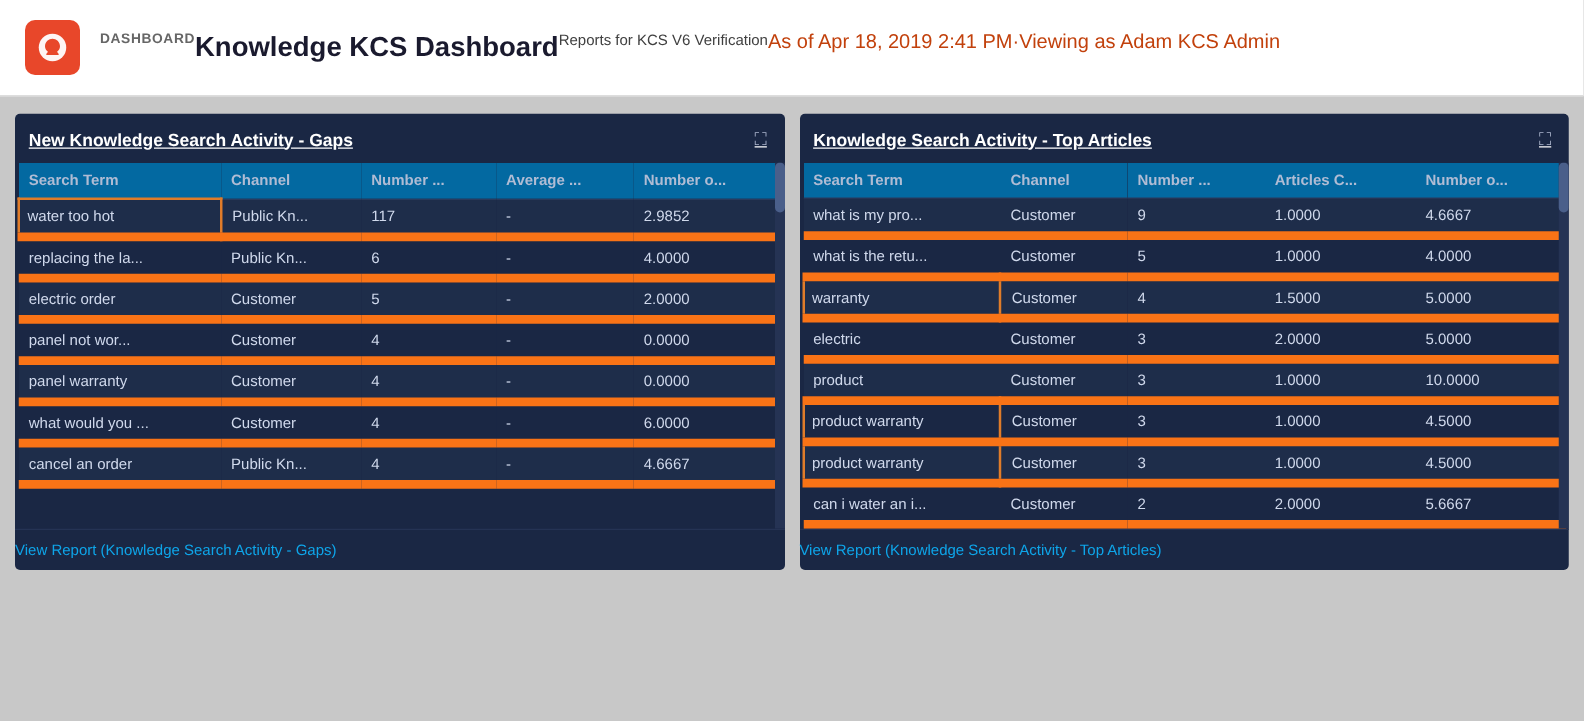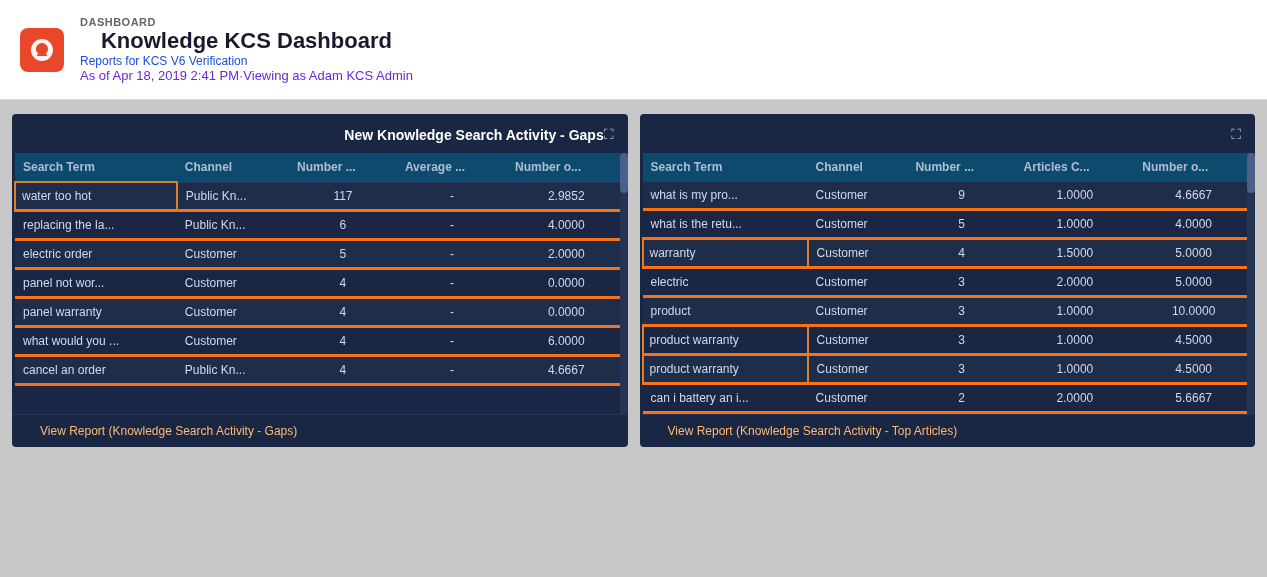--- a/index.html
+++ b/index.html
@@ -28,42 +28,42 @@
       align-items: center;
       justify-content: center;
       flex-shrink: 0;
     }
     .header-logo svg {
       width: 26px;
       height: 26px;
     }
     .header-text {
       display: flex;
-      flex-direction: column;
+      flex-direction: row;
     }
     .header-dashboard-label {
       font-size: 11px;
       color: #666;
       letter-spacing: 0.5px;
       text-transform: uppercase;
       font-weight: bold;
     }
     .header-title {
       font-size: 22px;
       font-weight: bold;
       color: #1a1a2e;
       text-align: center;
     }
     .header-subtitle {
       font-size: 12px;
-      color: #1d4ed8;
+      color: #404040;
     }
     .header-date {
-      font-size: 13px;
-      color: #6d28d9;
+      font-size: 16px;
+      color: #c2410c;
     }
 
     
     .main-content {
       display: flex;
       gap: 12px;
       padding: 14px 12px;
     }
 
     
@@ -72,23 +72,24 @@
       border-radius: 4px;
       flex: 1;
       color: #fff;
       display: flex;
       flex-direction: column;
       min-width: 0;
     }
 
     .panel-header {
       display: flex;
-      justify-content: flex-end;
+      justify-content: space-between;
       align-items: center;
       padding: 12px 14px 10px 11px;
+      text-decoration: underline;
     }
     .panel-title {
       font-size: 14px;
       font-weight: bold;
       color: #ffffff;
     }
     .expand-icon {
       color: #aab4cc;
       font-size: 14px;
       cursor: pointer;
@@ -102,69 +103,69 @@
       padding: 0 2px;
     }
 
     table {
       width: 100%;
       border-collapse: collapse;
       font-size: 12px;
     }
 
     thead tr {
-      background: #0c4a6e;
+      background: #0369a1;
     }
 
     thead th {
       padding: 7px 8px;
       text-align: left;
       color: #b0bcd4;
       font-weight: 600;
       border-bottom: 1px solid #2a3b5e;
       white-space: nowrap;
       overflow: hidden;
       text-overflow: ellipsis;
     }
 
     tbody tr {
-      border-bottom: 3px solid #f97316;
+      border-bottom: 7px solid #f97316;
     }
     tbody tr:nth-child(odd) {
       background: #1e2d4a;
     }
     tbody tr:nth-child(even) {
       background: #1a2744;
     }
 
     tbody td {
       padding: 6px 8px;
       color: #d0d9ec;
       white-space: nowrap;
       overflow: hidden;
       text-overflow: ellipsis;
       max-width: 120px;
     }
 
     td.number-col {
-      text-align: center;
+      text-align: left;
     }
 
     
     .highlighted-cell {
       border: 2px solid #e07c2a;
       padding: 3px 6px !important;
       border-radius: 2px;
     }
 
     
     .panel-footer {
-      padding: 9px 28px;
+      padding: 9px 0;
       border-top: 1px solid #253354;
-      color: #fdba74;
+      color: #0ea5e9;
       font-size: 12px;
     }
 
     
     .scroll-container {
       position: relative;
       overflow: hidden;
     }
     .scroll-track {
       position: absolute;
@@ -276,20 +277,21 @@
         <div class="scroll-thumb"></div>
       </div>
     </div>
     <div class="panel-footer">
       <span>View Report (Knowledge Search Activity - Gaps)</span>
     </div>
   </div>
 
   <div class="panel">
     <div class="panel-header">
+      <span class="panel-title">Knowledge Search Activity - Top Articles</span>
       <span class="expand-icon">⛶</span>
     </div>
     <div class="scroll-container panel-table-wrapper">
       <table>
         <thead>
           <tr>
             <th>Search Term</th>
             <th>Channel</th>
             <th>Number ...</th>
             <th>Articles C...</th>
@@ -340,21 +342,21 @@
               <td class="number-col">4.5000</td>
             </tr>
             <tr>
               <td class="highlighted-cell">product warranty</td>
               <td>Customer</td>
               <td class="number-col">3</td>
               <td class="number-col">1.0000</td>
               <td class="number-col">4.5000</td>
             </tr>
             <tr>
-              <td>can i battery an i...</td>
+              <td>can i water an i...</td>
               <td>Customer</td>
               <td class="number-col">2</td>
               <td class="number-col">2.0000</td>
               <td class="number-col">5.6667</td>
             </tr>
           </tbody>
       </table>
       <div class="scroll-track">
         <div class="scroll-thumb"></div>
       </div>

